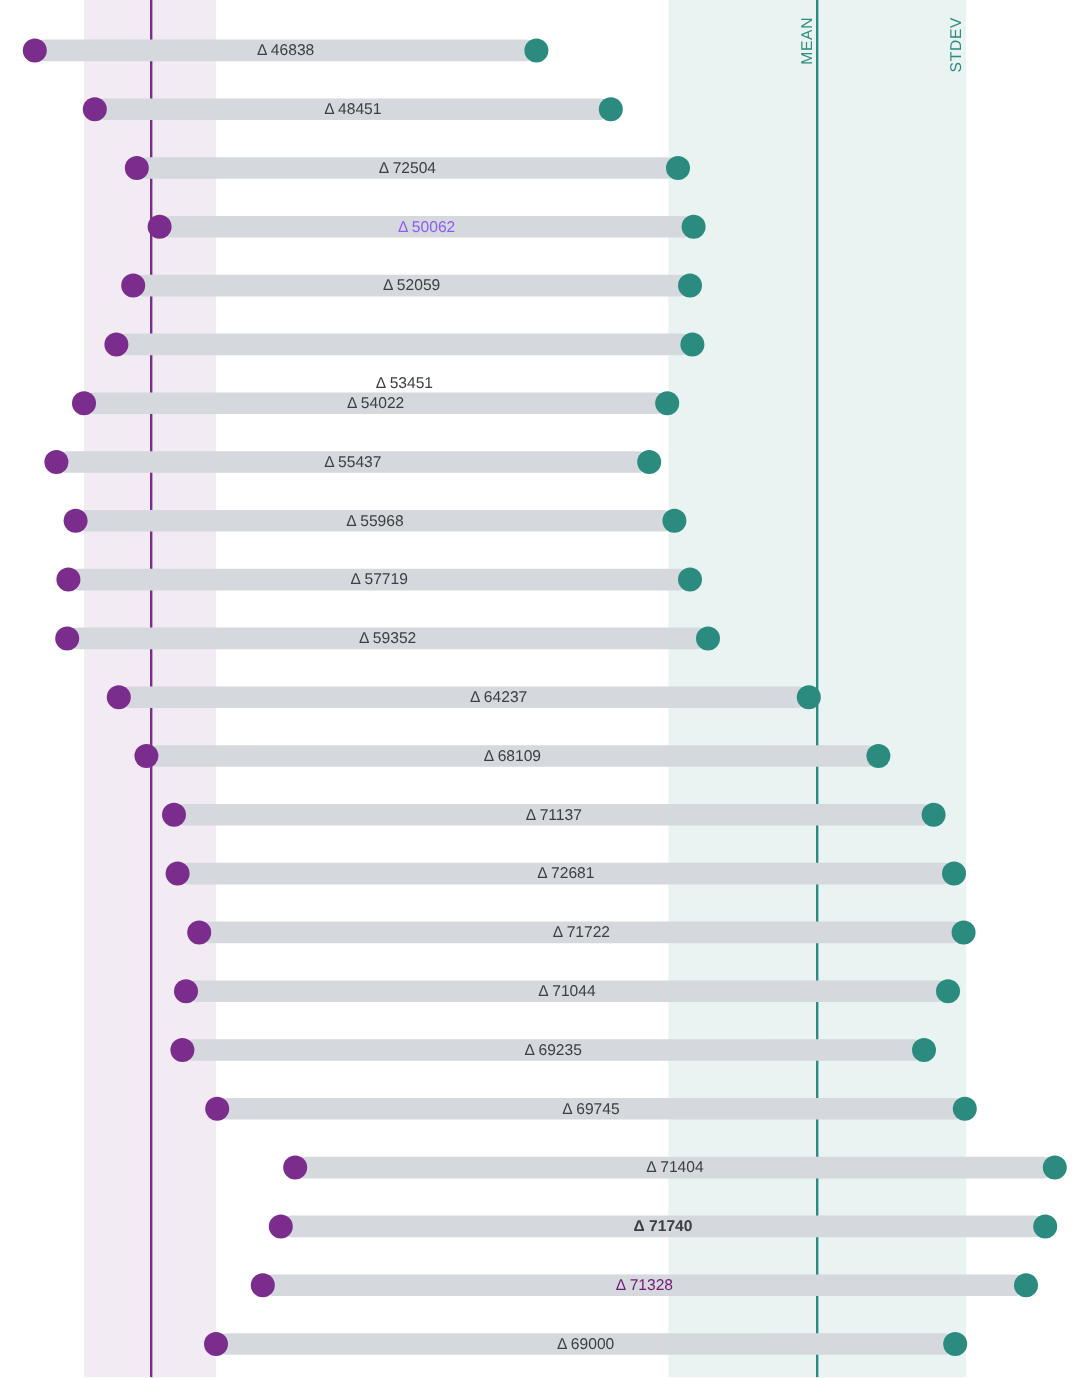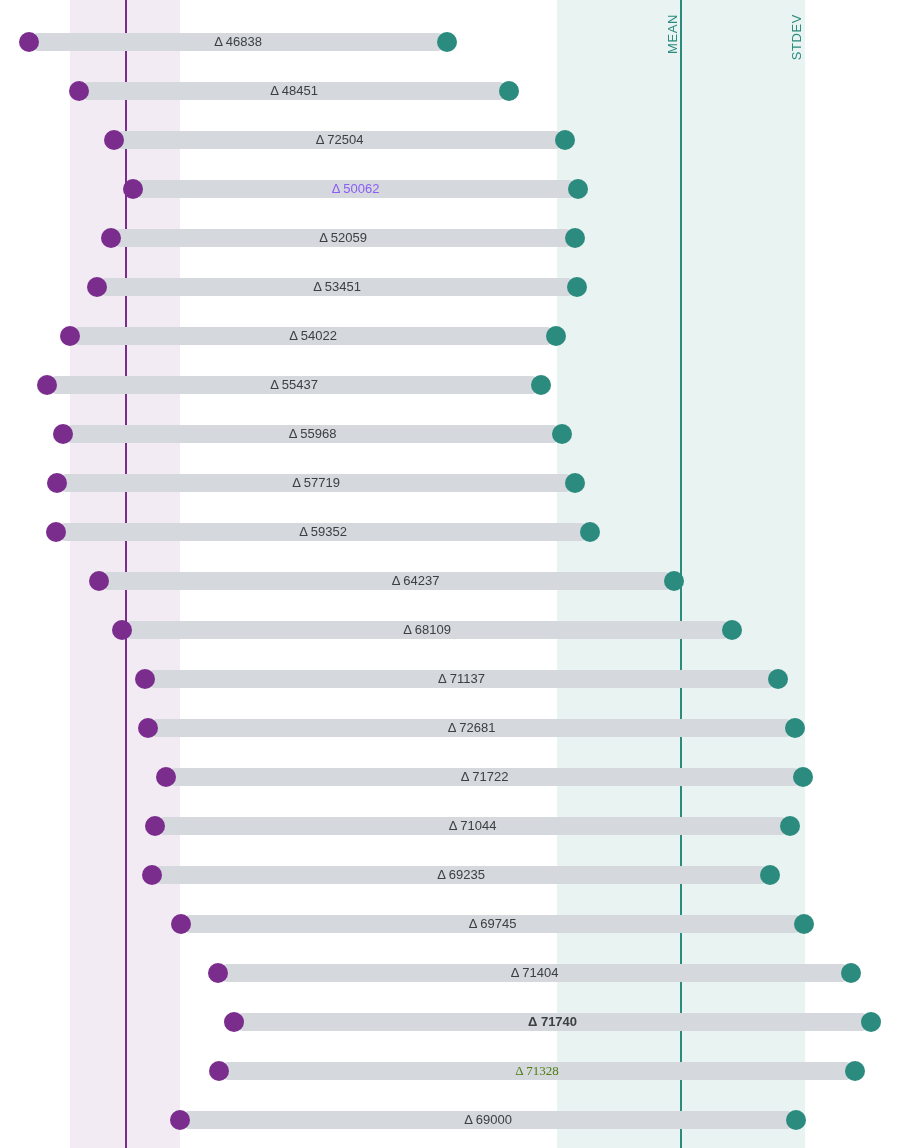--- a/index.html
+++ b/index.html
@@ -129,21 +129,21 @@
       <div class="row" style="top: 227px;">
         <div class="bar" style="left: 111px; width: 464px; background: rgb(213, 216, 221);"></div>
         <div class="dot dot-start" style="left: 101px; background: rgb(123, 45, 142);"></div>
         <div class="dot dot-end" style="left: 565px; background: rgb(43, 139, 126);"></div>
         <div class="bar-label" style="left: 343px; color: rgb(60, 64, 67);">Δ 52059</div>
       </div>
       <div class="row" style="top: 276px;">
         <div class="bar" style="left: 97px; width: 480px; background: rgb(213, 216, 221);"></div>
         <div class="dot dot-start" style="left: 87px; background: rgb(123, 45, 142);"></div>
         <div class="dot dot-end" style="left: 567px; background: rgb(43, 139, 126);"></div>
-        <div class="bar-label" style="left: 337px; color: rgb(60, 64, 67);">Δ 53451</div>
+        <div class="bar-label" style="left: 337px; color: rgb(60, 64, 67); margin-top: 32px;">Δ 53451</div>
       </div>
       <div class="row" style="top: 325px; padding-left: 34px;">
         <div class="bar" style="left: 70px; width: 486px; background: rgb(213, 216, 221);"></div>
         <div class="dot dot-start" style="left: 60px; background: rgb(123, 45, 142);"></div>
         <div class="dot dot-end" style="left: 546px; background: rgb(43, 139, 126);"></div>
         <div class="bar-label" style="left: 313px; color: rgb(60, 64, 67);">Δ 54022</div>
       </div>
       <div class="row" style="top: 374px;">
         <div class="bar" style="left: 47px; width: 494px; background: rgb(213, 216, 221);"></div>
         <div class="dot dot-start" style="left: 37px; background: rgb(123, 45, 142);"></div>
@@ -209,37 +209,37 @@
         <div class="dot dot-start" style="left: 142px; background: rgb(123, 45, 142);"></div>
         <div class="dot dot-end" style="left: 760px; background: rgb(43, 139, 126);"></div>
         <div class="bar-label" style="left: 461px; color: rgb(60, 64, 67);">Δ 69235</div>
       </div>
       <div class="row" style="top: 913px;">
         <div class="bar" style="left: 181px; width: 623px; background: rgb(213, 216, 221);"></div>
         <div class="dot dot-start" style="left: 171px; background: rgb(123, 45, 142);"></div>
         <div class="dot dot-end" style="left: 794px; background: rgb(43, 139, 126);"></div>
         <div class="bar-label" style="left: 492.5px; color: rgb(60, 64, 67);">Δ 69745</div>
       </div>
-      <div class="row" style="top: 962px;">
+      <div class="row" style="top: 962px; margin-left: 28px;">
         <div class="bar" style="left: 218px; width: 633px; background: rgb(213, 216, 221);"></div>
         <div class="dot dot-start" style="left: 208px; background: rgb(123, 45, 142);"></div>
         <div class="dot dot-end" style="left: 841px; background: rgb(43, 139, 126);"></div>
         <div class="bar-label" style="left: 534.5px; color: rgb(60, 64, 67);">Δ 71404</div>
       </div>
       <div class="row" style="top: 1011px;">
         <div class="bar" style="left: 234px; width: 637px; background: rgb(213, 216, 221);"></div>
         <div class="dot dot-start" style="left: 224px; background: rgb(123, 45, 142);"></div>
         <div class="dot dot-end" style="left: 861px; background: rgb(43, 139, 126);"></div>
         <div class="bar-label" style="left: 552.5px; color: rgb(60, 64, 67); font-weight: bold;">Δ 71740</div>
       </div>
       <div class="row" style="top: 1060px;">
         <div class="bar" style="left: 219px; width: 636px; background: rgb(213, 216, 221);"></div>
         <div class="dot dot-start" style="left: 209px; background: rgb(123, 45, 142);"></div>
         <div class="dot dot-end" style="left: 845px; background: rgb(43, 139, 126);"></div>
-        <div class="bar-label" style="left: 537px; color: #4d7c0f; font-family: Liberation Serif, serif;">Δ 71328</div>
+        <div class="bar-label" style="left: 537px; color: #701a75;">Δ 71328</div>
       </div>
       <div class="row" style="top: 1109px;">
         <div class="bar" style="left: 180px; width: 616px; background: rgb(213, 216, 221);"></div>
         <div class="dot dot-start" style="left: 170px; background: rgb(123, 45, 142);"></div>
         <div class="dot dot-end" style="left: 786px; background: rgb(43, 139, 126);"></div>
         <div class="bar-label" style="left: 488px; color: rgb(60, 64, 67);">Δ 69000</div>
       </div>
     </div>
 
 </div>

